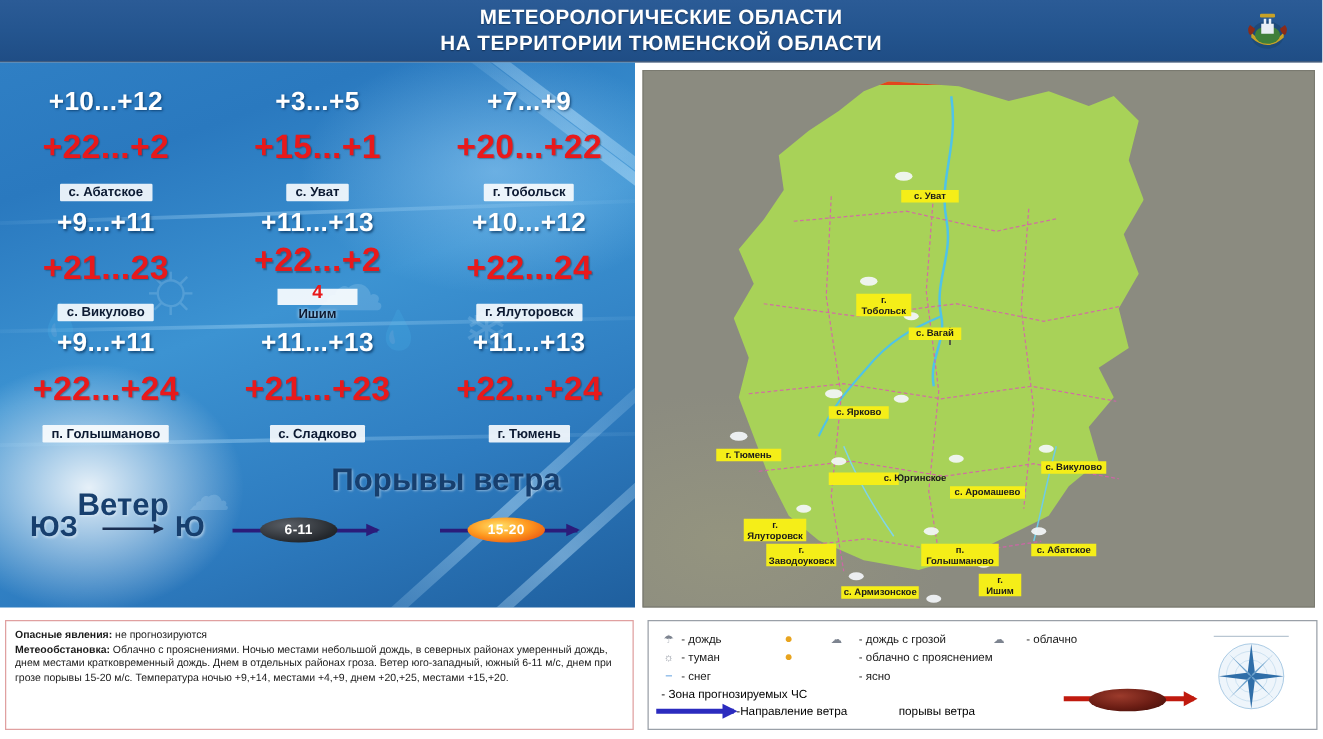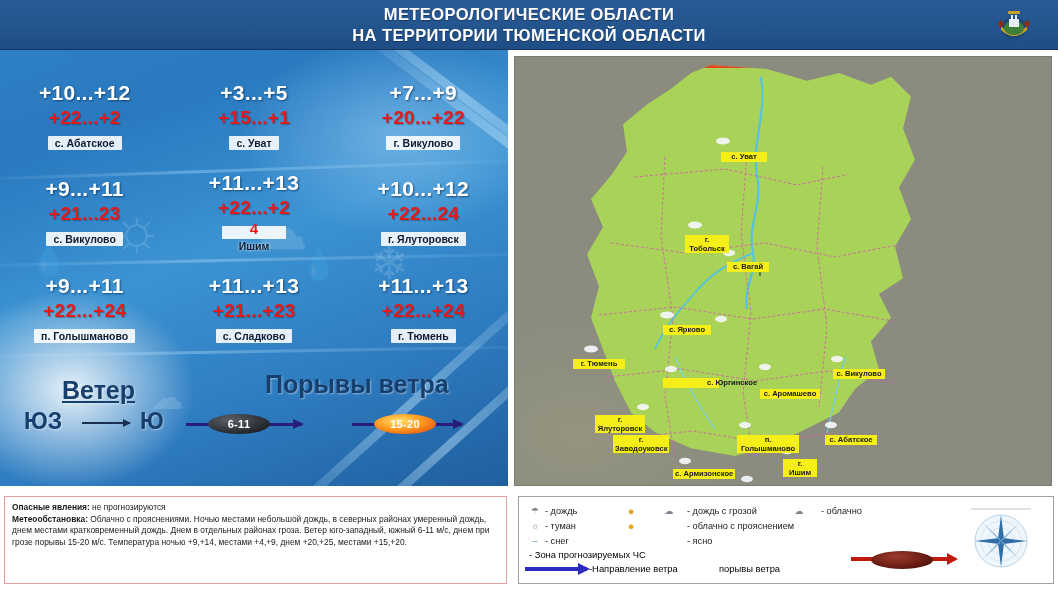--- a/index.html
+++ b/index.html
@@ -47,27 +47,27 @@
   .d2 { left: 300px; top: 90px; transform: rotate(37deg); }
   .d3 { left: 200px; top: 350px; transform: rotate(-42deg); }
   .d4 { left: 240px; top: 390px; transform: rotate(-42deg); }
   .ghost { position:absolute; opacity:.17; color:#d9f1ff; font-size: 58px; line-height:1; user-select:none; }
 
   
   .temp-grid {
     position: absolute; left: 0; top: 14px; width: 508px; height: 290px;
     display: grid; grid-template-columns: repeat(3, 1fr); grid-template-rows: repeat(3, 1fr);
   }
-  .tcell { position: relative; display:flex; flex-direction:column; align-items:center; justify-content:center; padding-top: 6px; }
+  .tcell { position: relative; display:flex; flex-direction:column; align-items:center; justify-content:space-between; padding-top: 6px; }
   .t-night {
     color: #ffffff; font-size: 21px; font-weight: bold; letter-spacing: .3px;
     text-shadow: 1px 1px 2px rgba(0,40,80,.65);
   }
   .t-day {
-    color: #e8191b; font-size: 19px; font-weight: bold; letter-spacing: .3px; margin-top: 2px;
+    color: #e8191b; font-size: 27px; font-weight: bold; letter-spacing: .3px; margin-top: 2px;
     text-shadow: 1px 1px 1px rgba(0,0,0,.28);
   }
   .city-tag {
     margin-top: 7px; position: relative;
     background: rgba(255,255,255,.88);
     color: #0d1b33; font-size: 10.5px; font-weight: bold;
     padding: 1px 7px; border-radius: 1px; white-space: nowrap;
   }
   .ishim-box {
     position: relative; background: rgba(255,255,255,.9);
@@ -81,21 +81,21 @@
     color: #0d1b33; font-size: 10.5px; font-weight: bold; text-align:center; margin-top: 1px;
     text-shadow: 0 0 3px rgba(255,255,255,.9);
   }
 
   
   .wind-block { position: absolute; left: 0; top: 316px; width: 508px; height: 110px; }
   .wind-h {
     position:absolute; color:#173f6e; font-size: 25px; font-weight: bold;
     text-shadow: 1px 1px 2px rgba(255,255,255,.45);
   }
-  .wind-h.a { left: 62px; top: 10px; text-decoration: underline; }
+  .wind-h.a { left: 62px; top: 24px; }
   .wind-h.b { left: 265px; top: 4px; }
   .wind-dir {
     position:absolute; color:#173f6e; font-size: 23px; font-weight: bold;
     text-shadow: 1px 1px 2px rgba(255,255,255,.45);
   }
   .wind-dir.d1v { left: 24px; top: 42px; }
   .wind-dir.d2v { left: 140px; top: 42px; }
   .arrow-thin { position:absolute; left: 82px; top: 56px; width: 48px; height: 2px; background:#1a2f52; }
   .arrow-thin::after { content:''; position:absolute; right:-1px; top:-3px; border-left: 8px solid #1a2f52; border-top: 4px solid transparent; border-bottom: 4px solid transparent; }
 
@@ -236,21 +236,21 @@
 
       <div class="tcell">
         <div class="t-night">+3...+5</div>
         <div class="t-day">+15...+1</div>
         <div class="city-tag">с. Уват</div>
       </div>
 
       <div class="tcell">
         <div class="t-night">+7...+9</div>
         <div class="t-day">+20...+22</div>
-        <div class="city-tag">г. Викулово</div>
+        <div class="city-tag">г. Тобольск</div>
       </div>
 
       <div class="tcell">
         <div class="t-night">+9...+11</div>
         <div class="t-day">+21...23</div>
         <div class="city-tag">с. Викулово</div>
       </div>
 
       <div class="tcell ishim">
         <div class="t-night">+11...+13</div>

